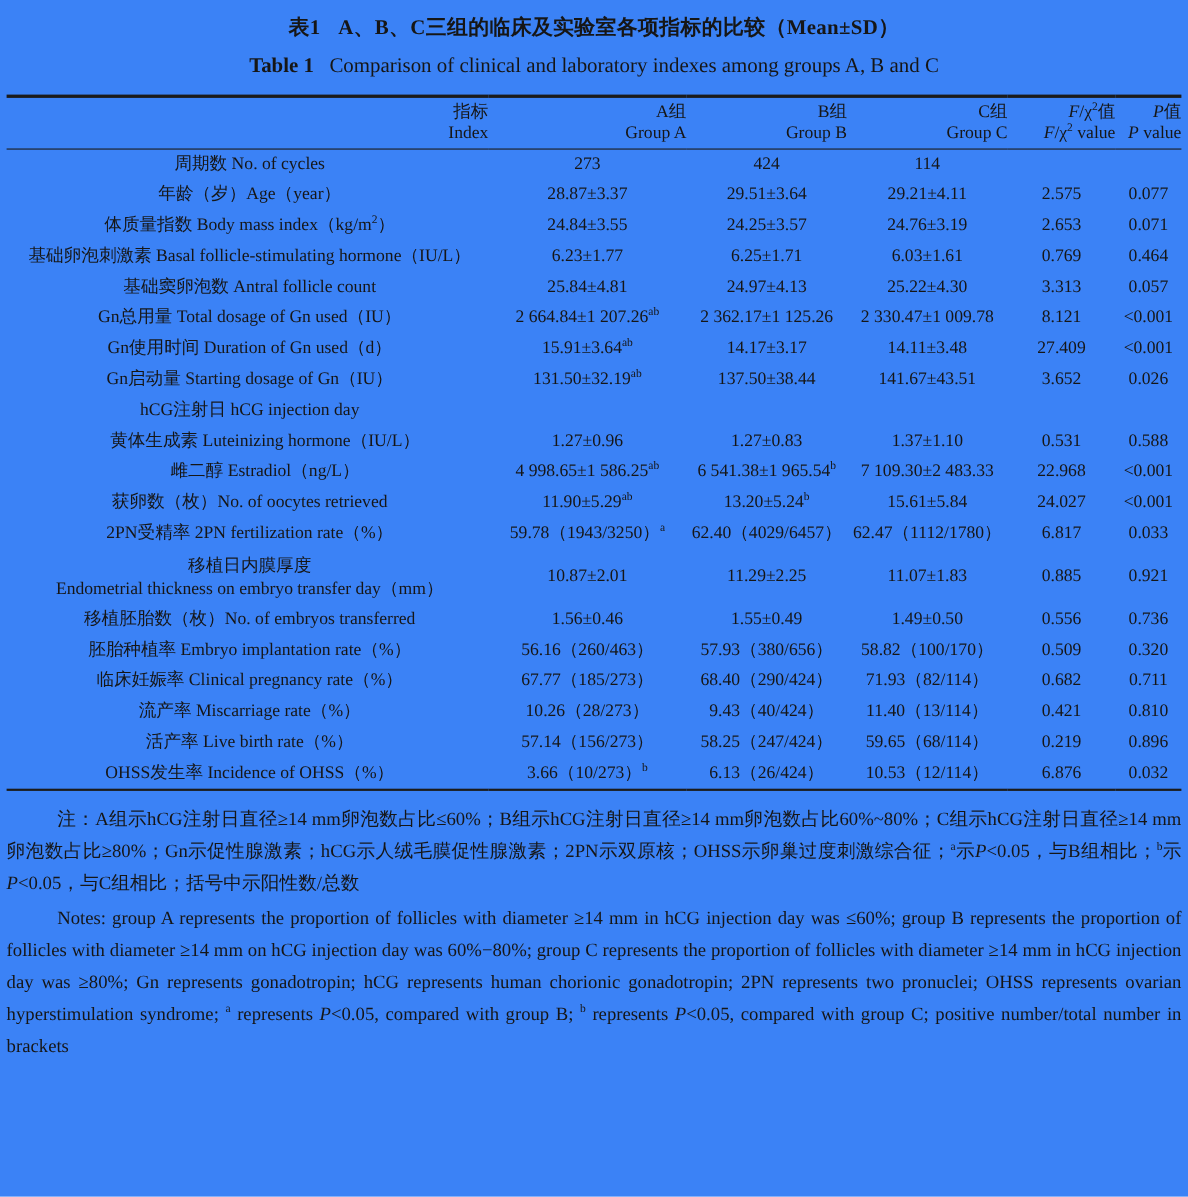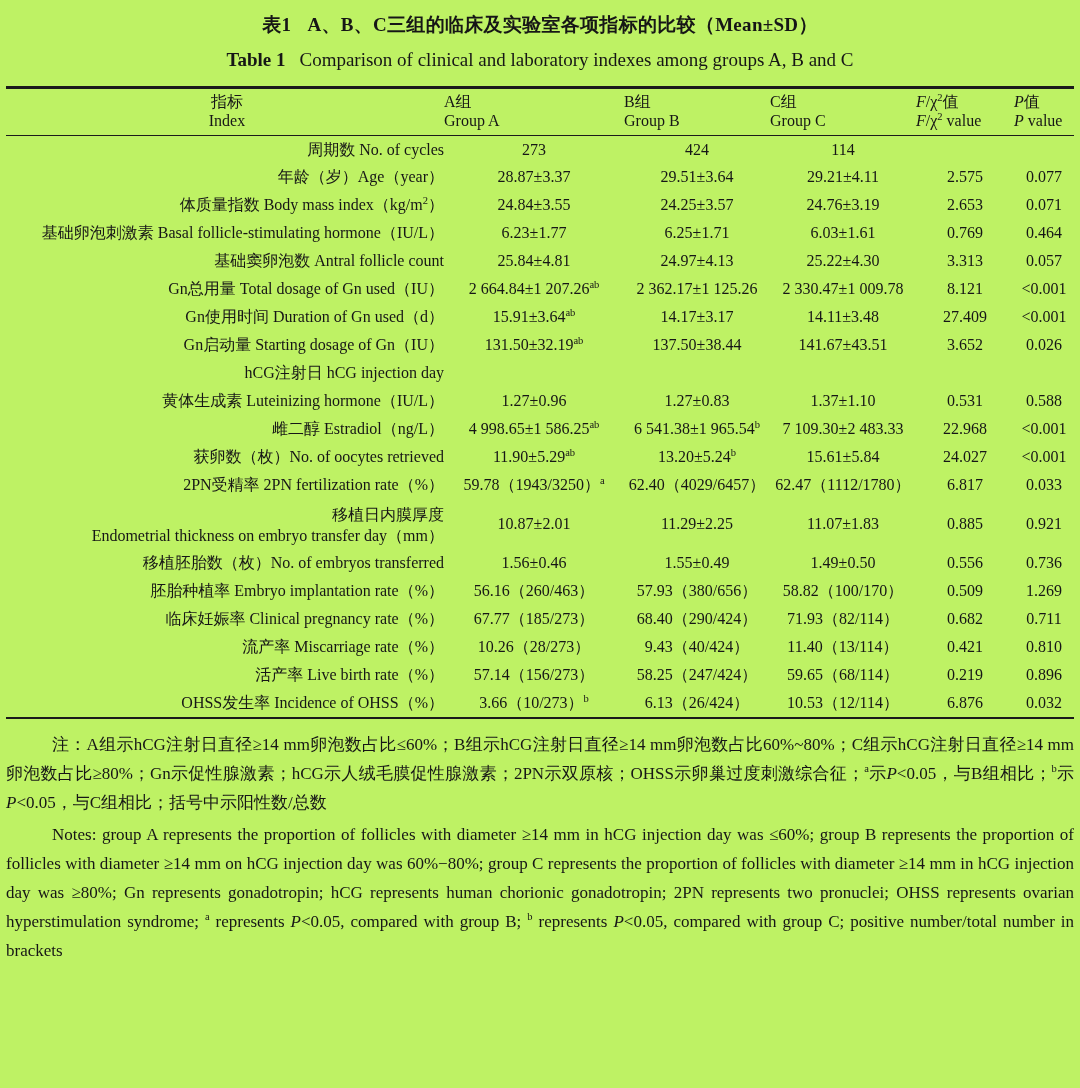--- a/index.html
+++ b/index.html
@@ -1,48 +1,48 @@
 <!DOCTYPE html>
 <html><head>
 <meta charset="utf-8">
 <style>
   * { margin:0; padding:0; box-sizing:border-box; }
   html,body { background:#ffffff; }
   .page {
     position:relative;
     width:1080px; height:1088px;
-    background:#bef264; color:#161616;
+    background:#3b82f6; color:#161616;
     font-family:"Liberation Serif","DejaVu Serif",serif;
     padding:12px 6px 0 6px;
     overflow:hidden;
   }
   .title-zh { text-align:center; font-weight:bold; font-size:19px; letter-spacing:0.3px; }
   .title-zh .tlabel { margin-right:16px; }
   .title-en { text-align:center; font-size:19px; margin-top:11px; }
   .title-en .tlabel { font-weight:bold; margin-right:14px; }
 
   table.cmp {
     width:1068px; border-collapse:collapse; table-layout:fixed;
     margin-top:15px;
     border-top:3.5px solid #1b1b1b;
     border-bottom:2.5px solid #1b1b1b;
     font-size:16px;
   }
   thead th {
     border-bottom:1.5px solid #1b1b1b;
-    font-weight:normal; text-align:left;
+    font-weight:normal; text-align:right;
     padding:3px 0 5px 0; line-height:19px; vertical-align:middle;
     white-space:nowrap;
   }
-  thead th.first { text-align:center; padding-left:4px; }
+  thead th.first { text-align:right; padding-left:4px; }
   tbody td {
     height:28px; text-align:center; white-space:nowrap;
     line-height:1.15; vertical-align:middle; overflow:visible;
   }
-  tbody td.label { text-align:right; padding-left:4px; }
+  tbody td.label { text-align:center; padding-left:4px; }
   tbody td.label.indent { padding-left:32px; }
   tr.tall td { height:50px; }
   tr.tall td.label div { line-height:21px; }
   sup { font-size:10.5px; line-height:0; }
   i { font-style:italic; }
 
   .notes { margin-top:11px; font-size:17px; }
   .note-zh { line-height:29px; text-align:justify; text-indent:46px; }
   .note-en { line-height:29px; text-align:justify; text-indent:46px; margin-top:3px; }
 </style>
@@ -249,21 +249,21 @@
           <td>0.736</td>
         </tr>
         <tr>
           <td class="label">
             <div>胚胎种植率 Embryo implantation rate（%）</div>
           </td>
           <td>56.16（260/463）</td>
           <td>57.93（380/656）</td>
           <td>58.82（100/170）</td>
           <td>0.509</td>
-          <td>1.269</td>
+          <td>0.320</td>
         </tr>
         <tr>
           <td class="label">
             <div>临床妊娠率 Clinical pregnancy rate（%）</div>
           </td>
           <td>67.77（185/273）</td>
           <td>68.40（290/424）</td>
           <td>71.93（82/114）</td>
           <td>0.682</td>
           <td>0.711</td>

